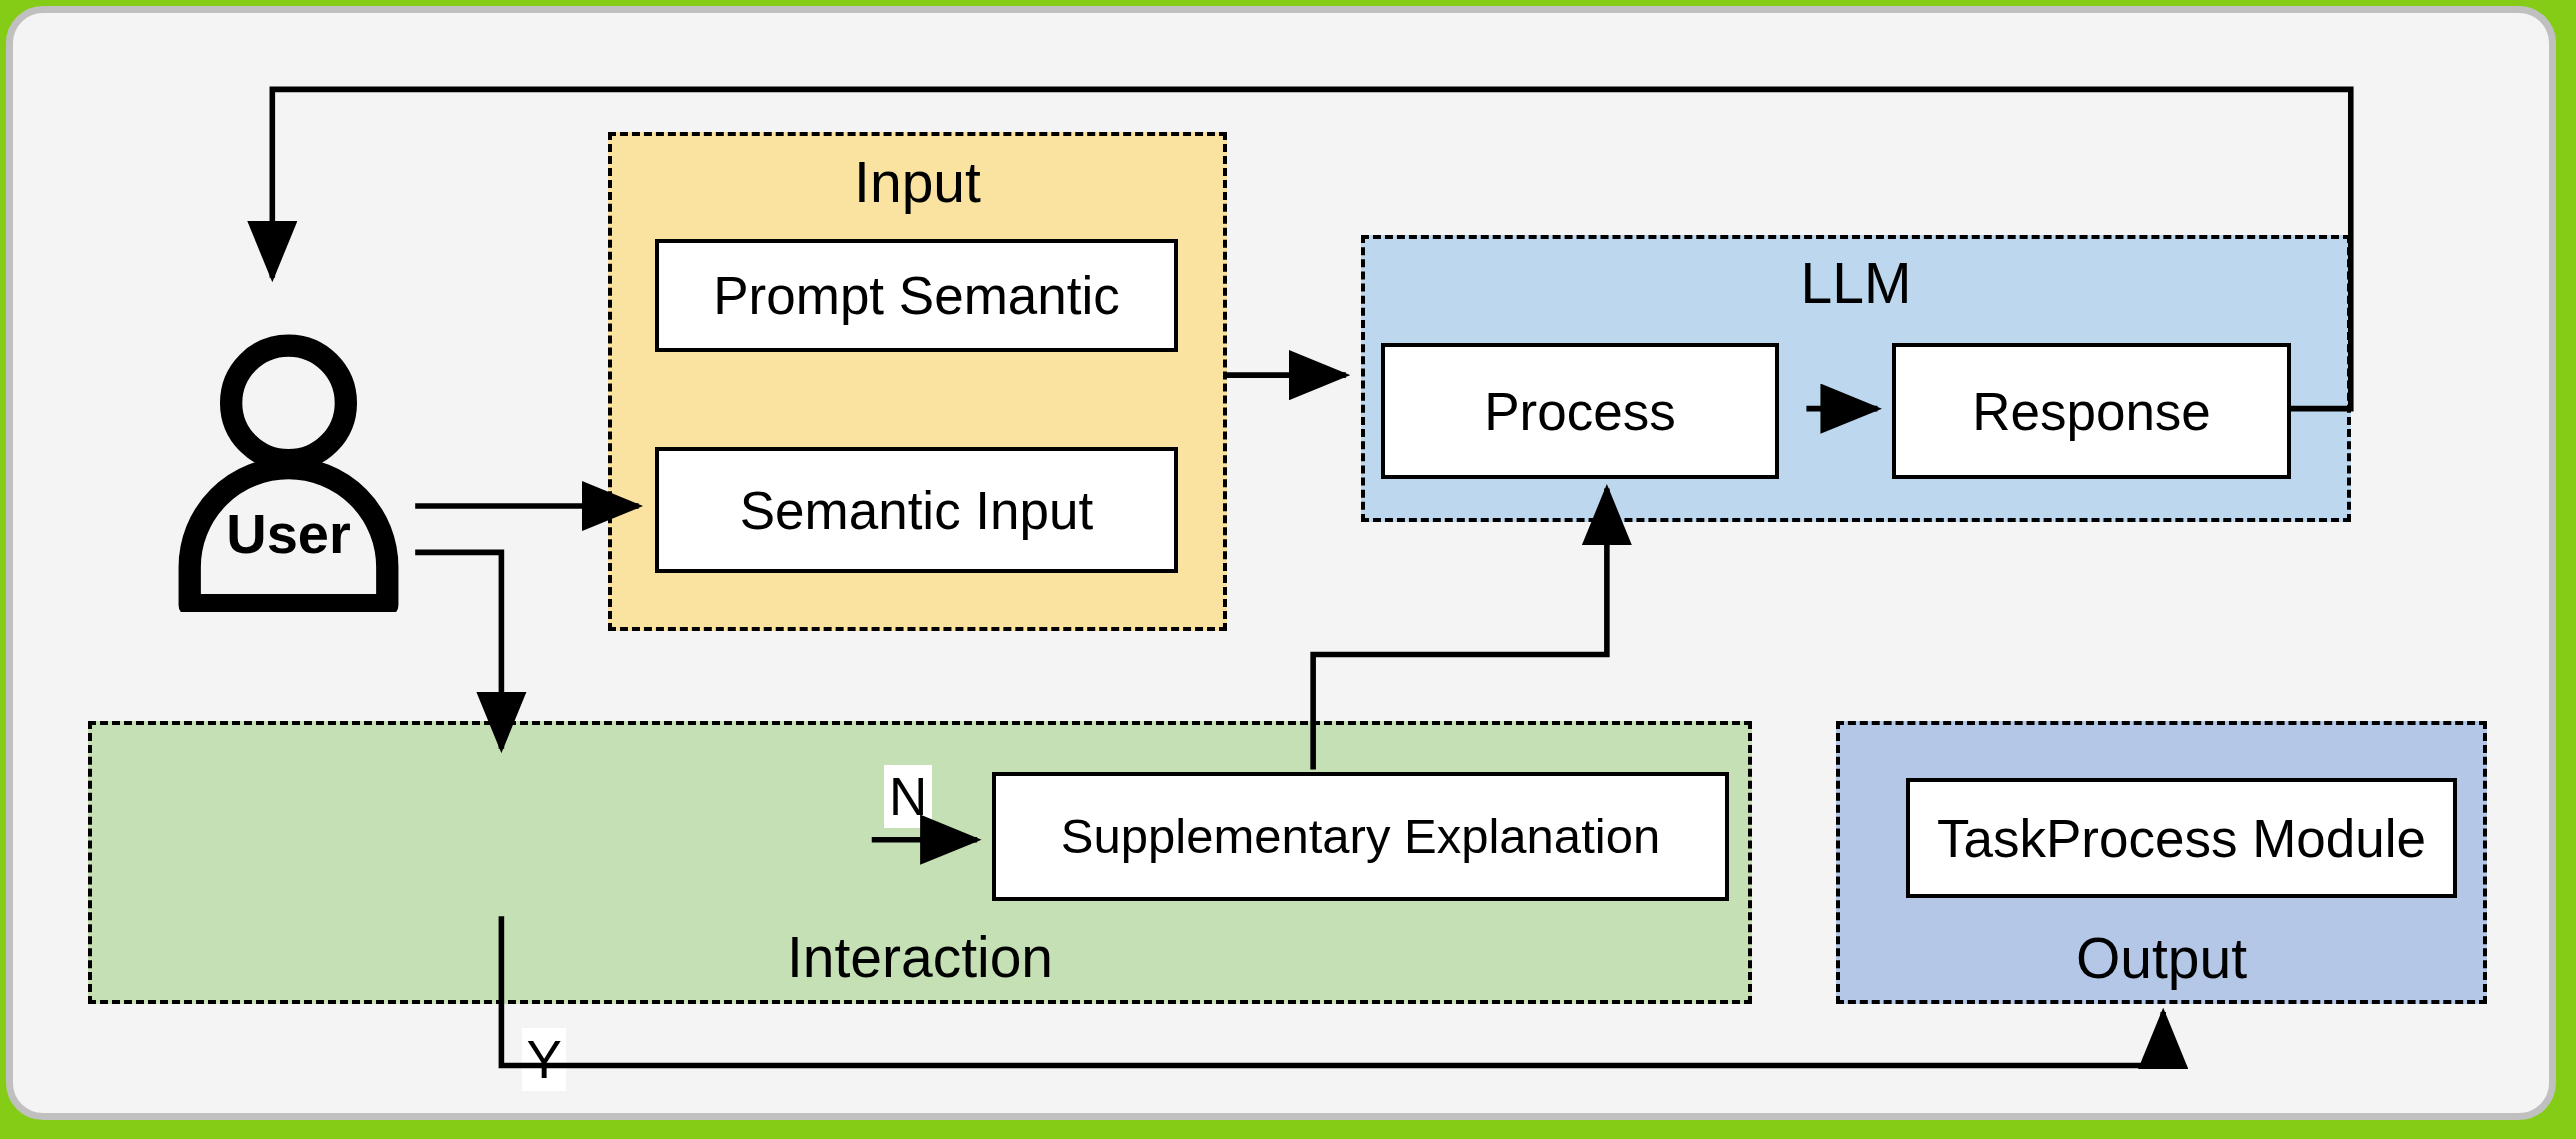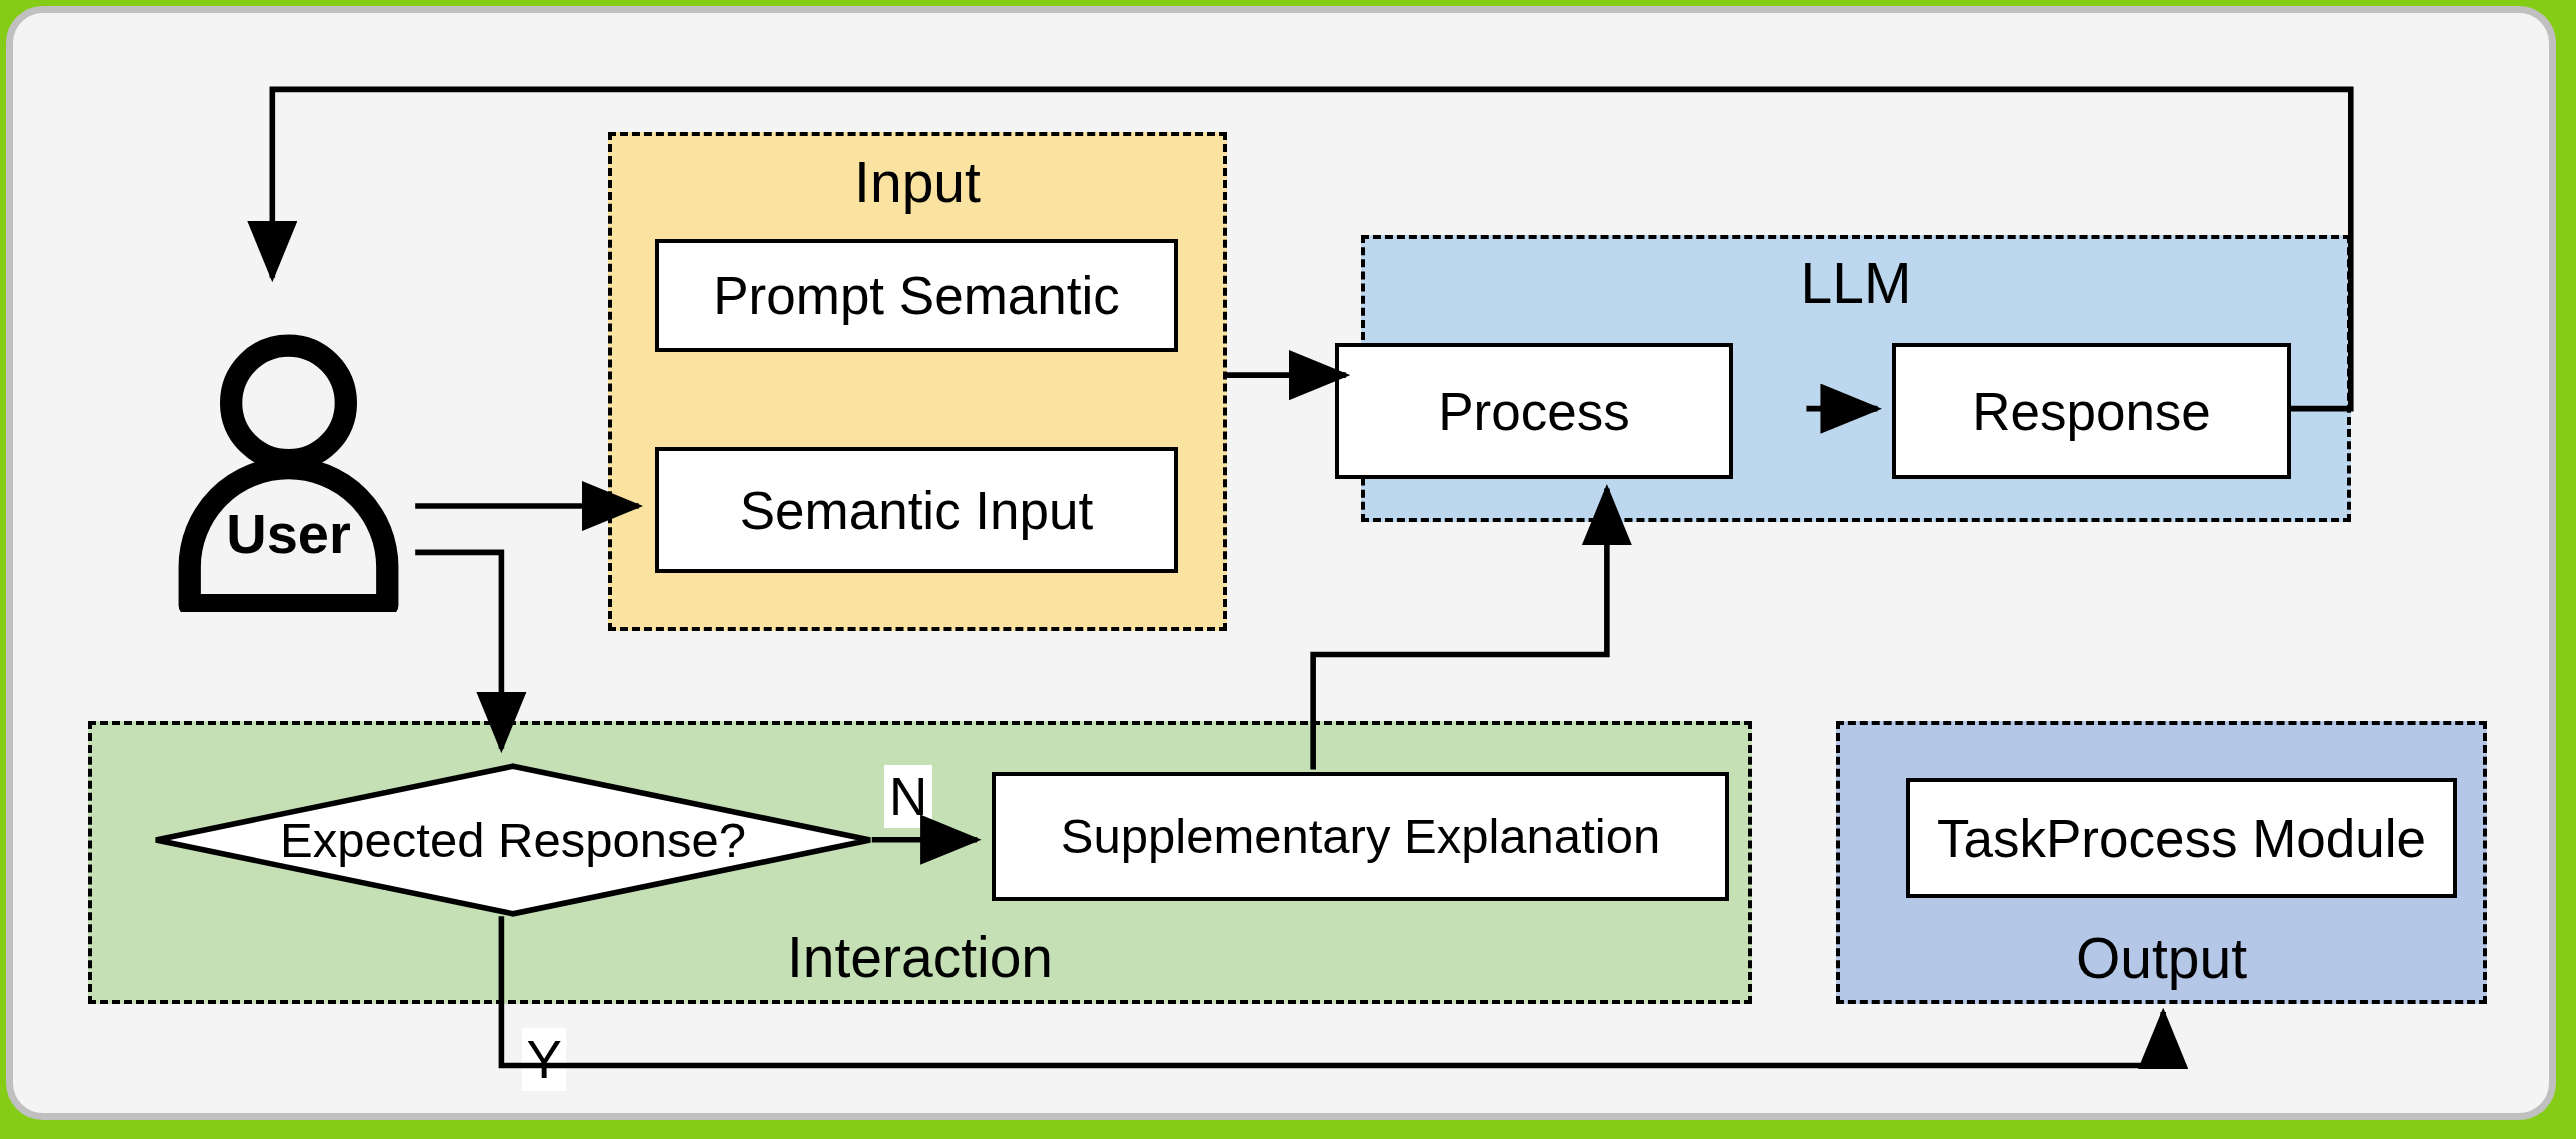--- a/index.html
+++ b/index.html
@@ -68,21 +68,21 @@
   #grp-output  { left: 1836px; top: 721px; width: 651px;  height: 283px; background: #b4c7e7; }
 
   #grp-input .group-title      { top: 17.6px; }
   #grp-llm .group-title        { top: 16px; }
   #grp-interaction .group-title{ bottom: 14.4px; }
   #grp-output .group-title     { bottom: 12.8px; margin-top: 27px; }
 
   
   #node-prompt   { left: 655px;  top: 239px;  width: 523px; height: 113px; }
   #node-semantic { left: 655px;  top: 447px;  width: 523px; height: 126px; }
-  #node-process  { left: 1335px; top: 343px;  width: 398px; height: 136px; }
+  #node-process  { left: 1381px; top: 343px;  width: 398px; height: 136px; }
   #node-response { left: 1892px; top: 343px;  width: 399px; height: 136px; }
   #node-supp     { left: 992px; top: 772px;  width: 737px; height: 129px; font-size: 49px; }
   #node-task     { left: 1906px; top: 778px;  width: 551px; height: 120px; }
 
   
   #node-decision {
     position: absolute;
     left: 152px; top: 762px;
     width: 722px; height: 156px;
   }
@@ -140,26 +140,20 @@
   <div class="group" id="grp-llm">
     <div class="group-title">LLM</div>
   </div>
   <div class="node" id="node-process">Process</div>
   <div class="node" id="node-response">Response</div>
 
   <div class="group" id="grp-interaction">
     <div class="group-title">Interaction</div>
   </div>
 
-  <div id="node-decision">
-    <svg width="722" height="156" viewBox="0 0 905 195">
-      <polygon points="452.5,5 900,97.5 452.5,190 5,97.5" fill="#ffffff" stroke="#000000" stroke-width="7"></polygon>
-    </svg>
-    <div class="dia-label">Expected Response?</div>
-  </div>
 
   <div class="node" id="node-supp">Supplementary Explanation</div>
 
   <div class="group" id="grp-output">
     <div class="group-title">Output</div>
   </div>
   <div class="node" id="node-task">TaskProcess Module</div>
 
   <div id="user-icon">
     <svg width="239" height="278" viewBox="0 0 300 348">

